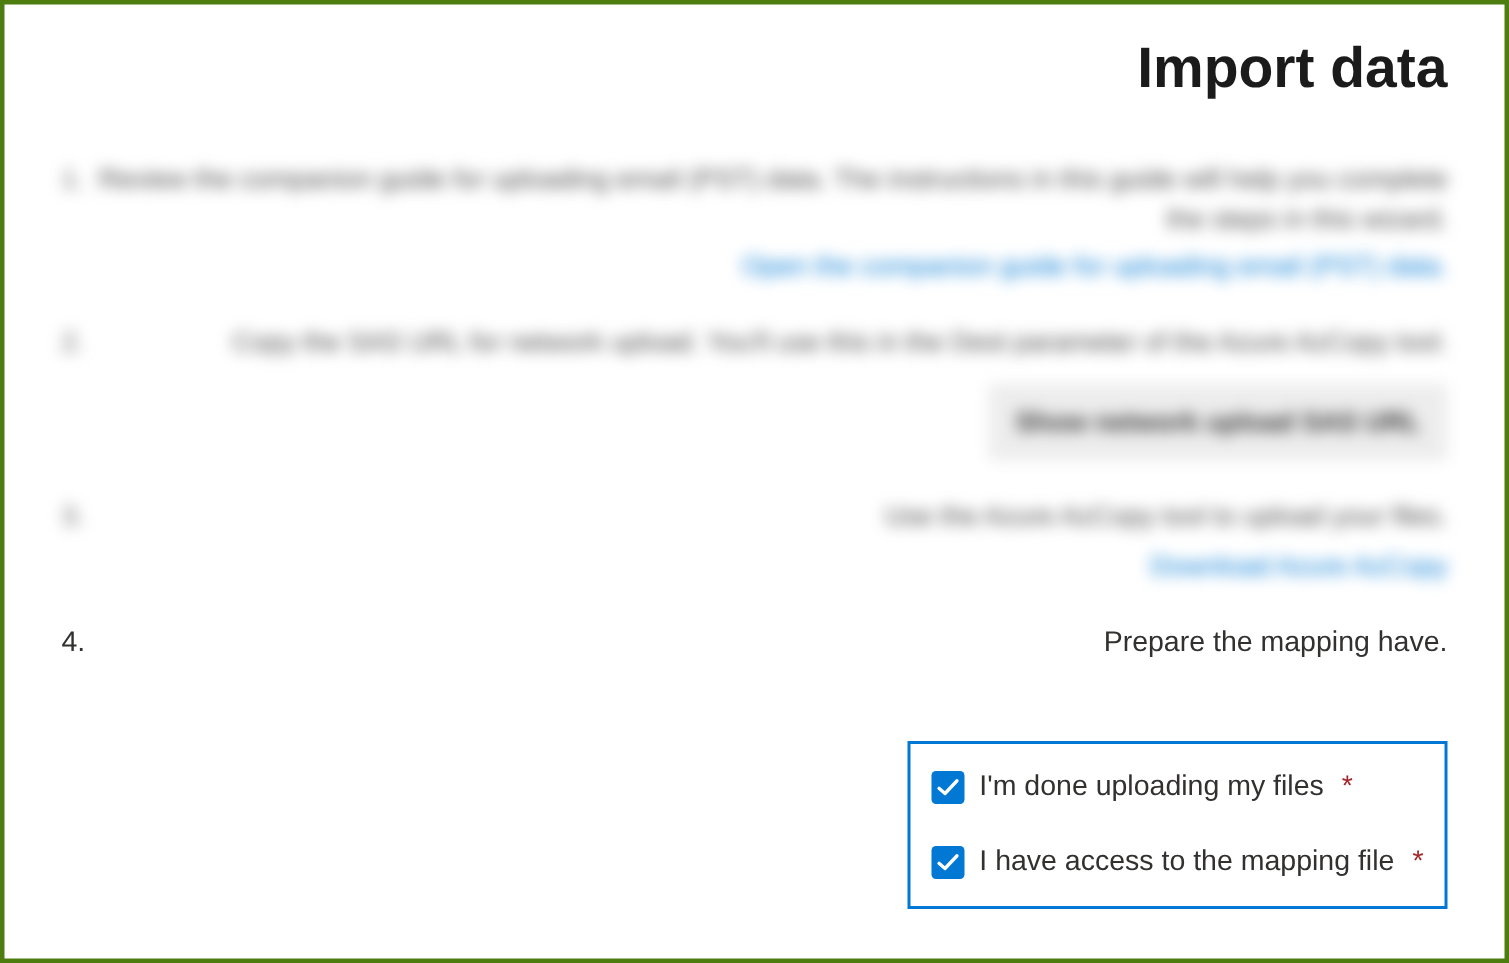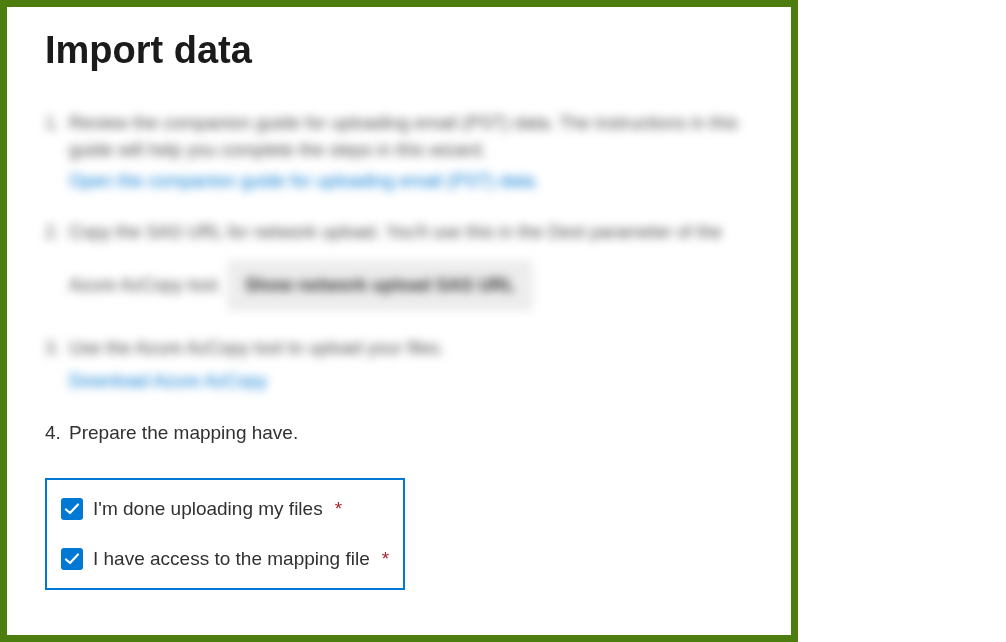--- a/index.html
+++ b/index.html
@@ -6,25 +6,26 @@
       margin: 0;
       padding: 0;
       box-sizing: border-box;
     }
     body {
       font-family: "Segoe UI", -apple-system, BlinkMacSystemFont, sans-serif;
       background: #fff;
       padding: 0;
     }
     .container {
-      border: 7px solid #4d7c0f;
-      width: 798px;
+      border: 3px solid #4d7c0f;
+      width: 1006px;
       height: 642px;
       padding: 22px 38px;
       position: relative;
+      text-align: right;
     }
     .page-title {
       font-size: 38px;
       font-weight: 700;
       color: #1b1b1b;
       margin-bottom: 38px;
     }
     .steps {
       list-style: none;
       counter-reset: step;
@@ -77,21 +78,21 @@
     }
     .step-4 {
       filter: none;
       color: #323130;
       font-size: 19px;
     }
     .checkbox-group {
       border: 2px solid #0078d4;
       padding: 18px 14px 18px 14px;
       display: inline-block;
-      margin-top: 6px;
+      margin-top: 26px;
     }
     .checkbox-row {
       display: flex;
       align-items: center;
       gap: 10px;
       font-size: 19px;
       color: #323130;
     }
     .checkbox-row + .checkbox-row {
       margin-top: 28px;

